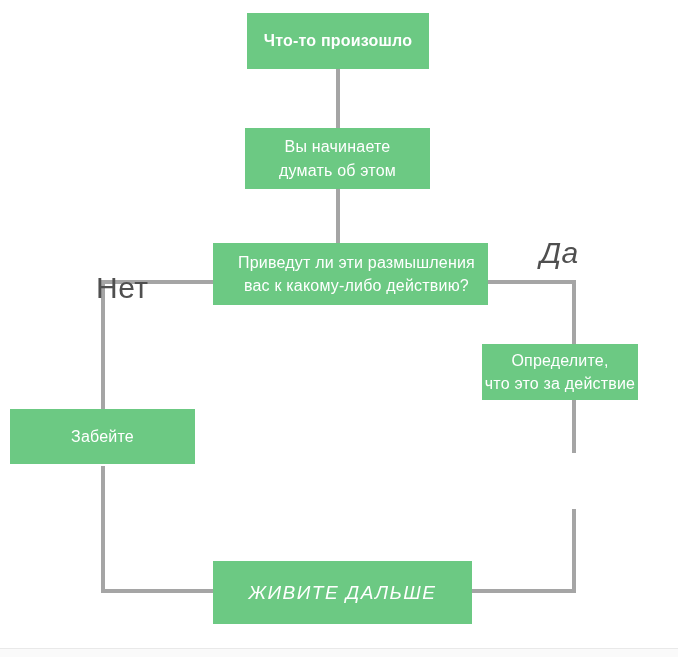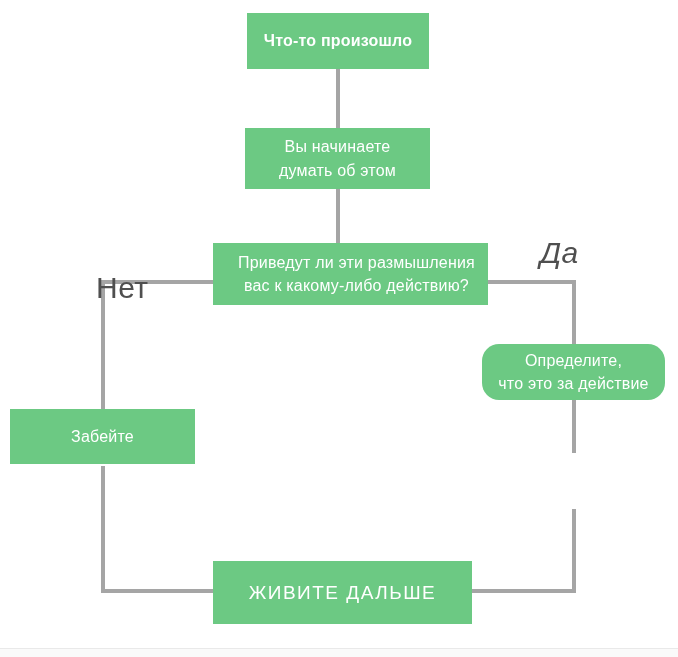--- a/index.html
+++ b/index.html
@@ -24,20 +24,21 @@
     justify-content: center;
     text-align: center;
     font-size: 16px;
     line-height: 1.45;
     white-space: pre-line;
     letter-spacing: 0.2px;
   }
   .node.caps {
     font-size: 19px;
     letter-spacing: 1.5px;
+    font-style: italic;
   }
   .line {
     position: absolute;
     background: #a5a5a5;
   }
   .branch-label {
     position: absolute;
     color: #4f4f4f;
     font-size: 30px;
     letter-spacing: 0.5px;
@@ -49,21 +50,21 @@
     top: 648px;
     height: 9px;
     background: #fafafa;
     border-top: 1px solid #e9e9e9;
   }
 
   
   .n-start    { left: 247px; top: 13px;  width: 182px; height: 56px; font-weight: bold; }
   .n-think    { left: 245px; top: 128px; width: 185px; height: 61px; }
   .n-decision { left: 213px; top: 243px; width: 263px; height: 62px; padding-left: 12px; }
-  .n-define   { left: 482px; top: 344px; width: 183px; height: 56px; border-radius: 17px; }
+  .n-define   { left: 482px; top: 344px; width: 156px; height: 56px; }
   .n-doit     { left: 482px; top: 453px; width: 189px; height: 56px; }
   .n-forget   { left: 10px;  top: 409px; width: 185px; height: 55px; }
   .n-live     { left: 213px; top: 561px; width: 259px; height: 63px; }
 
   
   .l-start-think   { left: 336px; top: 69px;  width: 3.5px; height: 59px;  }
   .l-think-dec     { left: 336px; top: 183px; width: 3.5px; height: 60px;  }
   .l-no-h          { left: 101px; top: 280px; width: 112px; height: 3.5px; }
   .l-no-v-upper    { left: 101px; top: 280px; width: 3.5px; height: 129px; }
   .l-no-v-lower    { left: 101px; top: 466px; width: 3.5px; height: 126px; }

